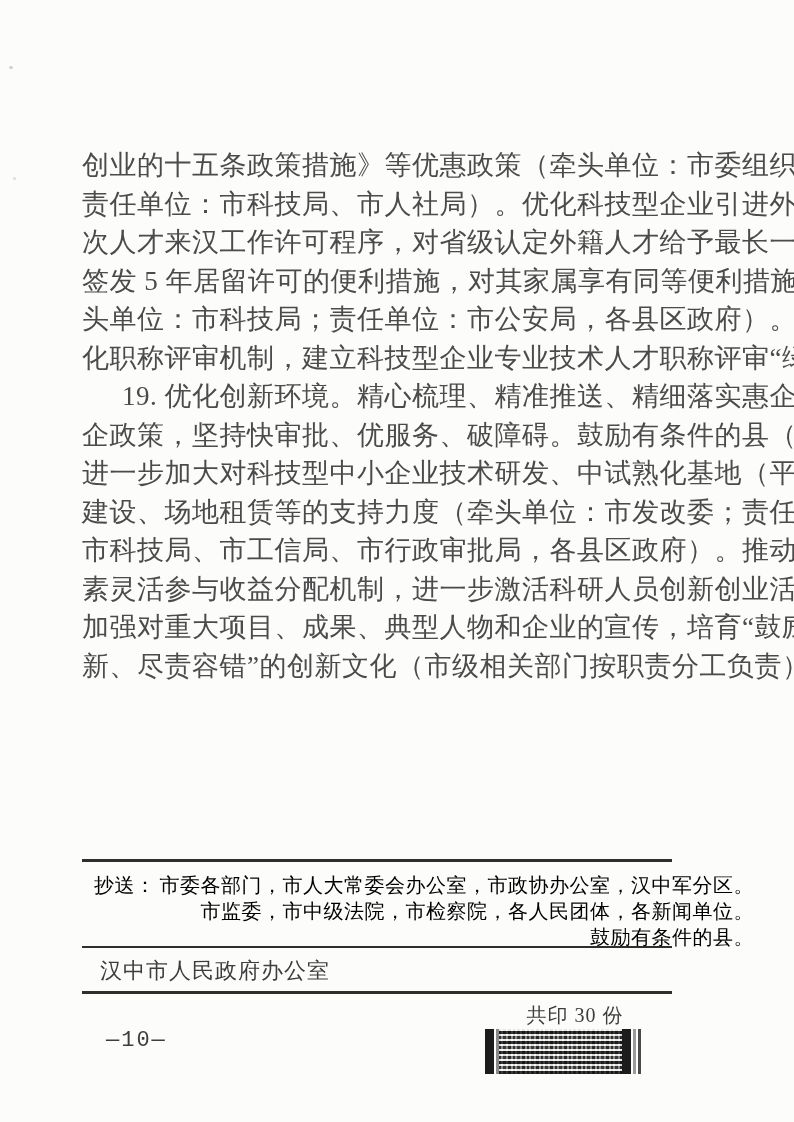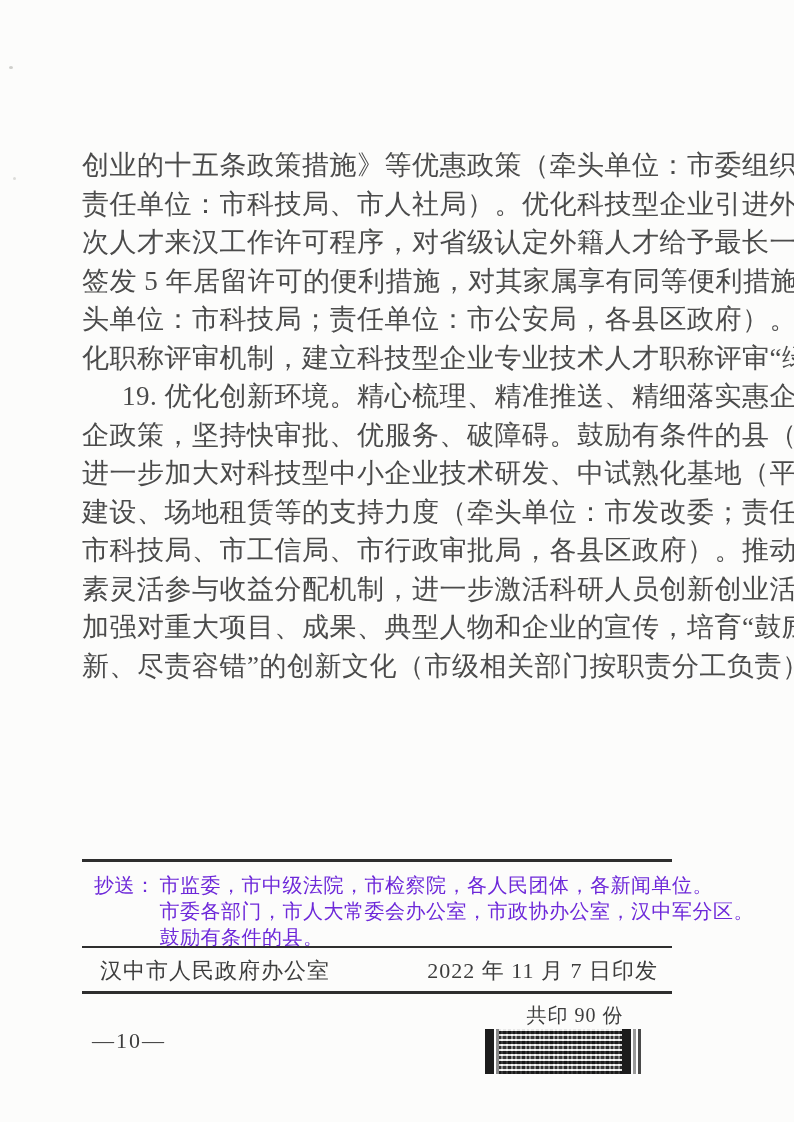--- a/index.html
+++ b/index.html
@@ -59,22 +59,23 @@
 
   .cc-block {
     position: absolute;
     left: 94px;
     top: 872px;
     width: 570px;
     display: flex;
     align-items: flex-start;
     font-size: 20px;
     line-height: 26px;
-    color: #6d28d9;
+    color: #000000;
     letter-spacing: 0.5px;
+    text-align: right;
   }
   .cc-label {
     flex: 0 0 auto;
     margin-right: 4px;
     white-space: nowrap;
   }
   .cc-lines { flex: 1 1 auto; }
   .cc-line  { white-space: nowrap; }
 
   .issue-row {
@@ -114,26 +115,27 @@
       linear-gradient(90deg, #1c1c1c 0 9px, #fdfdfd 9px 11px, #8a8a8a 11px 14px, transparent 14px),
       
       linear-gradient(270deg, #4a4a4a 0 3px, #fdfdfd 3px 5px, #9a9a9a 5px 8px, #fdfdfd 8px 10px, #1c1c1c 10px 19px, transparent 19px),
       
       repeating-linear-gradient(0deg, rgba(25,25,25,.85) 0 3px, rgba(252,252,251,.9) 3px 5px, rgba(60,60,60,.55) 5px 8px, rgba(252,252,251,.85) 8px 10px),
       repeating-linear-gradient(90deg, #232323 0 2px, #ececea 2px 4px, #373737 4px 7px, #e2e2e0 7px 9px, #141414 9px 12px, #f2f2f0 12px 14px);
   }
 
   .page-num {
     position: absolute;
-    left: 92px;
+    left: 106px;
     top: 1028px;
     font-size: 22px;
     color: #3d3d3d;
     letter-spacing: 2px;
     white-space: nowrap;
+    font-family: Liberation Mono, monospace;
   }
 </style>
 </head>
 <body>
 
 <div class="page">
 
   <span class="speck s1"></span>
   <span class="speck s2"></span>
 
@@ -157,33 +159,32 @@
         <div class="line">新、尽责容错”的创新文化（市级相关部门按职责分工负责）。</div>
       </div>
   </main>
 
   <footer>
     <div class="rule top"></div>
 
     <div class="cc-block">
       <span class="cc-label">抄送：</span>
       <div class="cc-lines">
+          <div class="cc-line">市委各部门，市人大常委会办公室，市政协办公室，汉中军分区。</div>
           <div class="cc-line">市监委，市中级法院，市检察院，各人民团体，各新闻单位。</div>
-          <div class="cc-line">市委各部门，市人大常委会办公室，市政协办公室，汉中军分区。</div>
           <div class="cc-line">鼓励有条件的县。</div>
         </div>
     </div>
 
     <div class="rule middle"></div>
 
     <div class="issue-row">
       <span>汉中市人民政府办公室</span>
-      <span>2022 年 11 月 7 日印发</span>
     </div>
 
     <div class="rule bottom"></div>
 
-    <div class="copies">共印 90 份</div>
+    <div class="copies">共印 30 份</div>
     <div class="barcode" title="barcode"></div>
     <div class="page-num">—10—</div>
   </footer>
 
 </div>
 
 </body></html>

